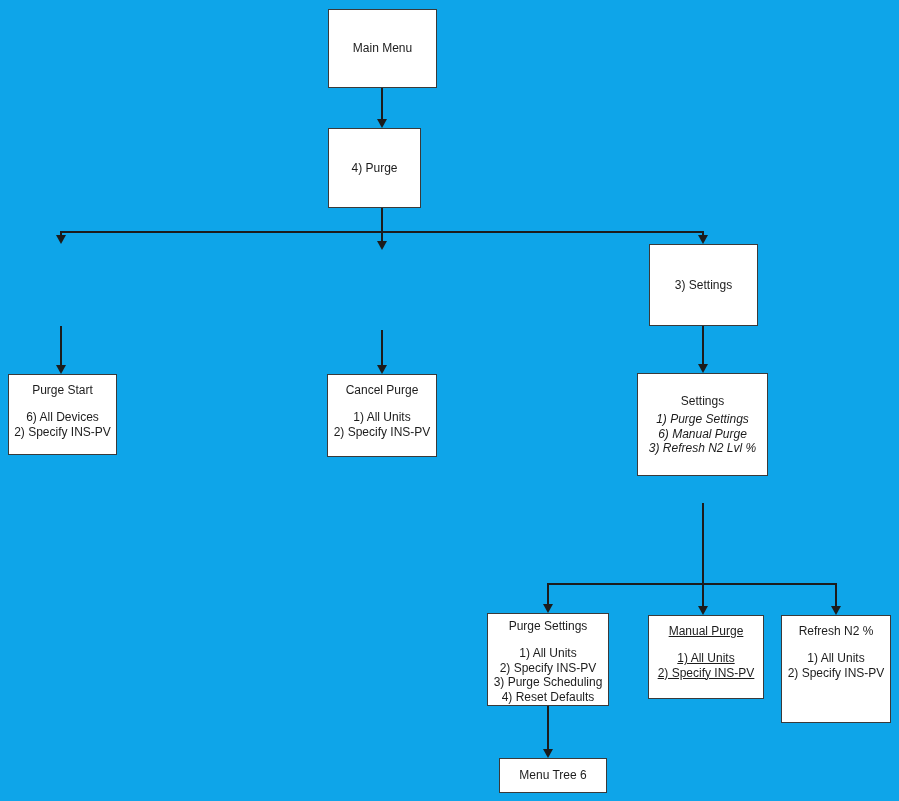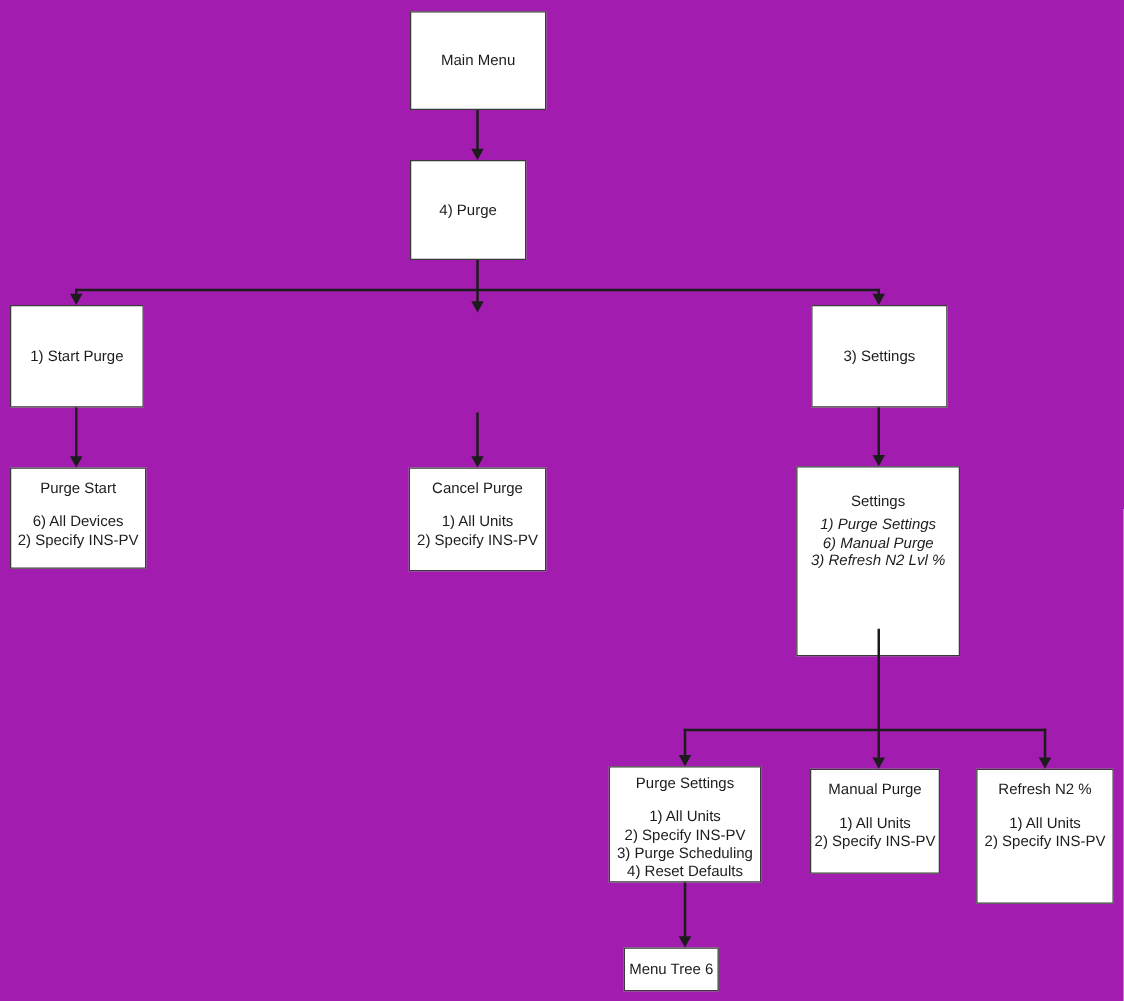--- a/index.html
+++ b/index.html
@@ -4,21 +4,21 @@
 <style>
   html, body {
     margin: 0;
     padding: 0;
     background: #ffffff;
   }
   #canvas {
     position: relative;
     width: 899px;
     height: 801px;
-    background: #a21caf;
+    background: #0ea5e9;
     font-family: "Liberation Sans", sans-serif;
     color: #1c1c1c;
     overflow: hidden;
   }
   .box {
     position: absolute;
     border: 1.5px solid #3a3a3a;
     background: #ffffff;
     font-size: 12px;
     text-align: center;
@@ -77,23 +77,20 @@
 <div id="canvas">
 
   <div class="box center" style="left:328px; top:9px; width:109px; height:79px;">
     <span class="title">Main Menu</span>
   </div>
 
   <div class="box center" style="left:328px; top:128px; width:93px; height:80px;">
     <span class="title">4) Purge</span>
   </div>
 
-  <div class="box center" style="left:8px; top:244px; width:107px; height:82px;">
-    <span class="title">1) Start Purge</span>
-  </div>
 
 
   <div class="box center" style="left:649px; top:244px; width:109px; height:82px;">
     <span class="title">3) Settings</span>
   </div>
 
   <div class="box detail" style="left:8px; top:374px; width:109px; height:81px;">
     <span class="title">Purge Start</span>
     <div class="items">
       <div>6) All Devices</div>
@@ -102,56 +99,56 @@
   </div>
 
   <div class="box detail" style="left:327px; top:374px; width:110px; height:83px;">
     <span class="title">Cancel Purge</span>
     <div class="items">
       <div>1) All Units</div>
       <div>2) Specify INS-PV</div>
     </div>
   </div>
 
-  <div class="box detail pad-lg" style="left:637px; top:373px; width:131px; height:152px;">
+  <div class="box detail pad-lg" style="left:637px; top:373px; width:131px; height:103px;">
     <span class="title">Settings</span>
     <div class="items">
       <div>1) Purge Settings</div>
       <div>6) Manual Purge</div>
       <div>3) Refresh N2 Lvl %</div>
     </div>
   </div>
 
   <div class="box detail pad-sm" style="left:487px; top:613px; width:122px; height:93px;">
     <span class="title">Purge Settings</span>
     <div class="items">
       <div>1) All Units</div>
       <div>2) Specify INS-PV</div>
       <div>3) Purge Scheduling</div>
       <div>4) Reset Defaults</div>
     </div>
   </div>
 
-  <div class="box detail" style="left:648px; top:615px; width:104px; height:84px;">
+  <div class="box detail" style="left:648px; top:615px; width:116px; height:84px;text-decoration:underline;">
     <span class="title">Manual Purge</span>
     <div class="items">
       <div>1) All Units</div>
       <div>2) Specify INS-PV</div>
     </div>
   </div>
 
   <div class="box detail" style="left:781px; top:615px; width:110px; height:108px;">
     <span class="title">Refresh N2 %</span>
     <div class="items">
       <div>1) All Units</div>
       <div>2) Specify INS-PV</div>
     </div>
   </div>
 
-  <div class="box center" style="left:499px; top:758px; width:76px; height:35px;">
+  <div class="box center" style="left:499px; top:758px; width:108px; height:35px;">
     <span class="title">Menu Tree 6</span>
   </div>
 
   <div class="vline" style="left:381px; top:88px; height:32px;"></div>
   <div class="arrow-down" style="left:377px; top:119px;"></div>
 
   <div class="vline" style="left:381px; top:208px; height:24px;"></div>
   <div class="hline" style="left:60px; top:231px; width:643px;"></div>
 
   <div class="vline" style="left:60px; top:231px; height:5px;"></div>

